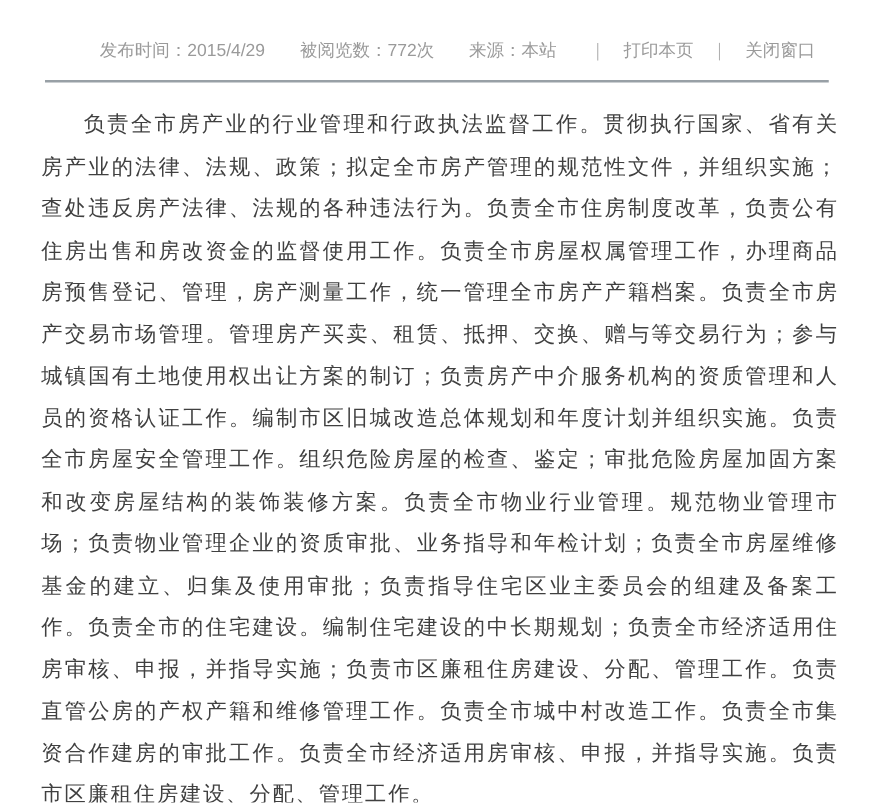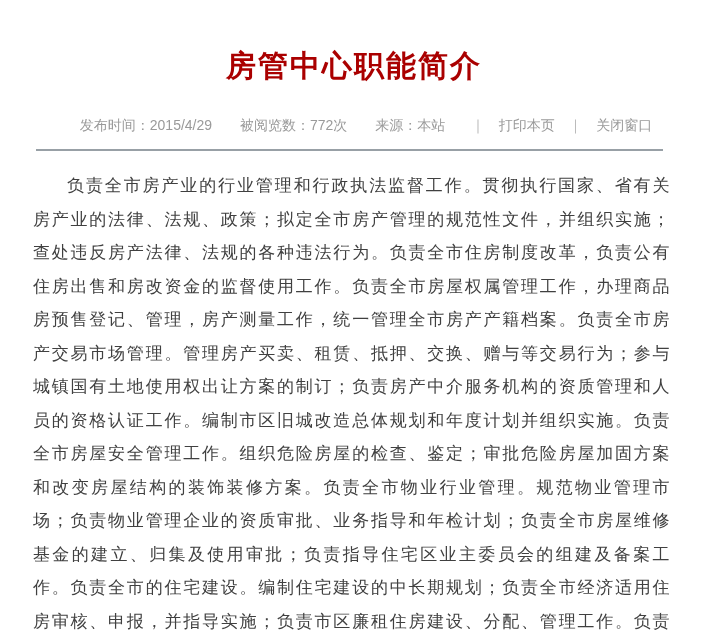--- a/index.html
+++ b/index.html
@@ -64,21 +64,20 @@
   }
   .article-body p {
     text-indent: 2em;
   }
 </style>
 </head>
 <body>
 
 <div class="article-page">
 
-  <h1 class="page-title">房管中心职能简介</h1>
 
   <div class="meta-bar">
     <span class="meta-item meta-group"><span>发布时间：</span><span>2015/4/29</span></span>
 
     <span class="meta-item meta-group"><span>被阅览数：</span><span>772次</span></span>
 
     <span class="meta-item meta-group"><span>来源：</span><span>本站</span></span>
 
     <span class="meta-sep">｜</span>
 

